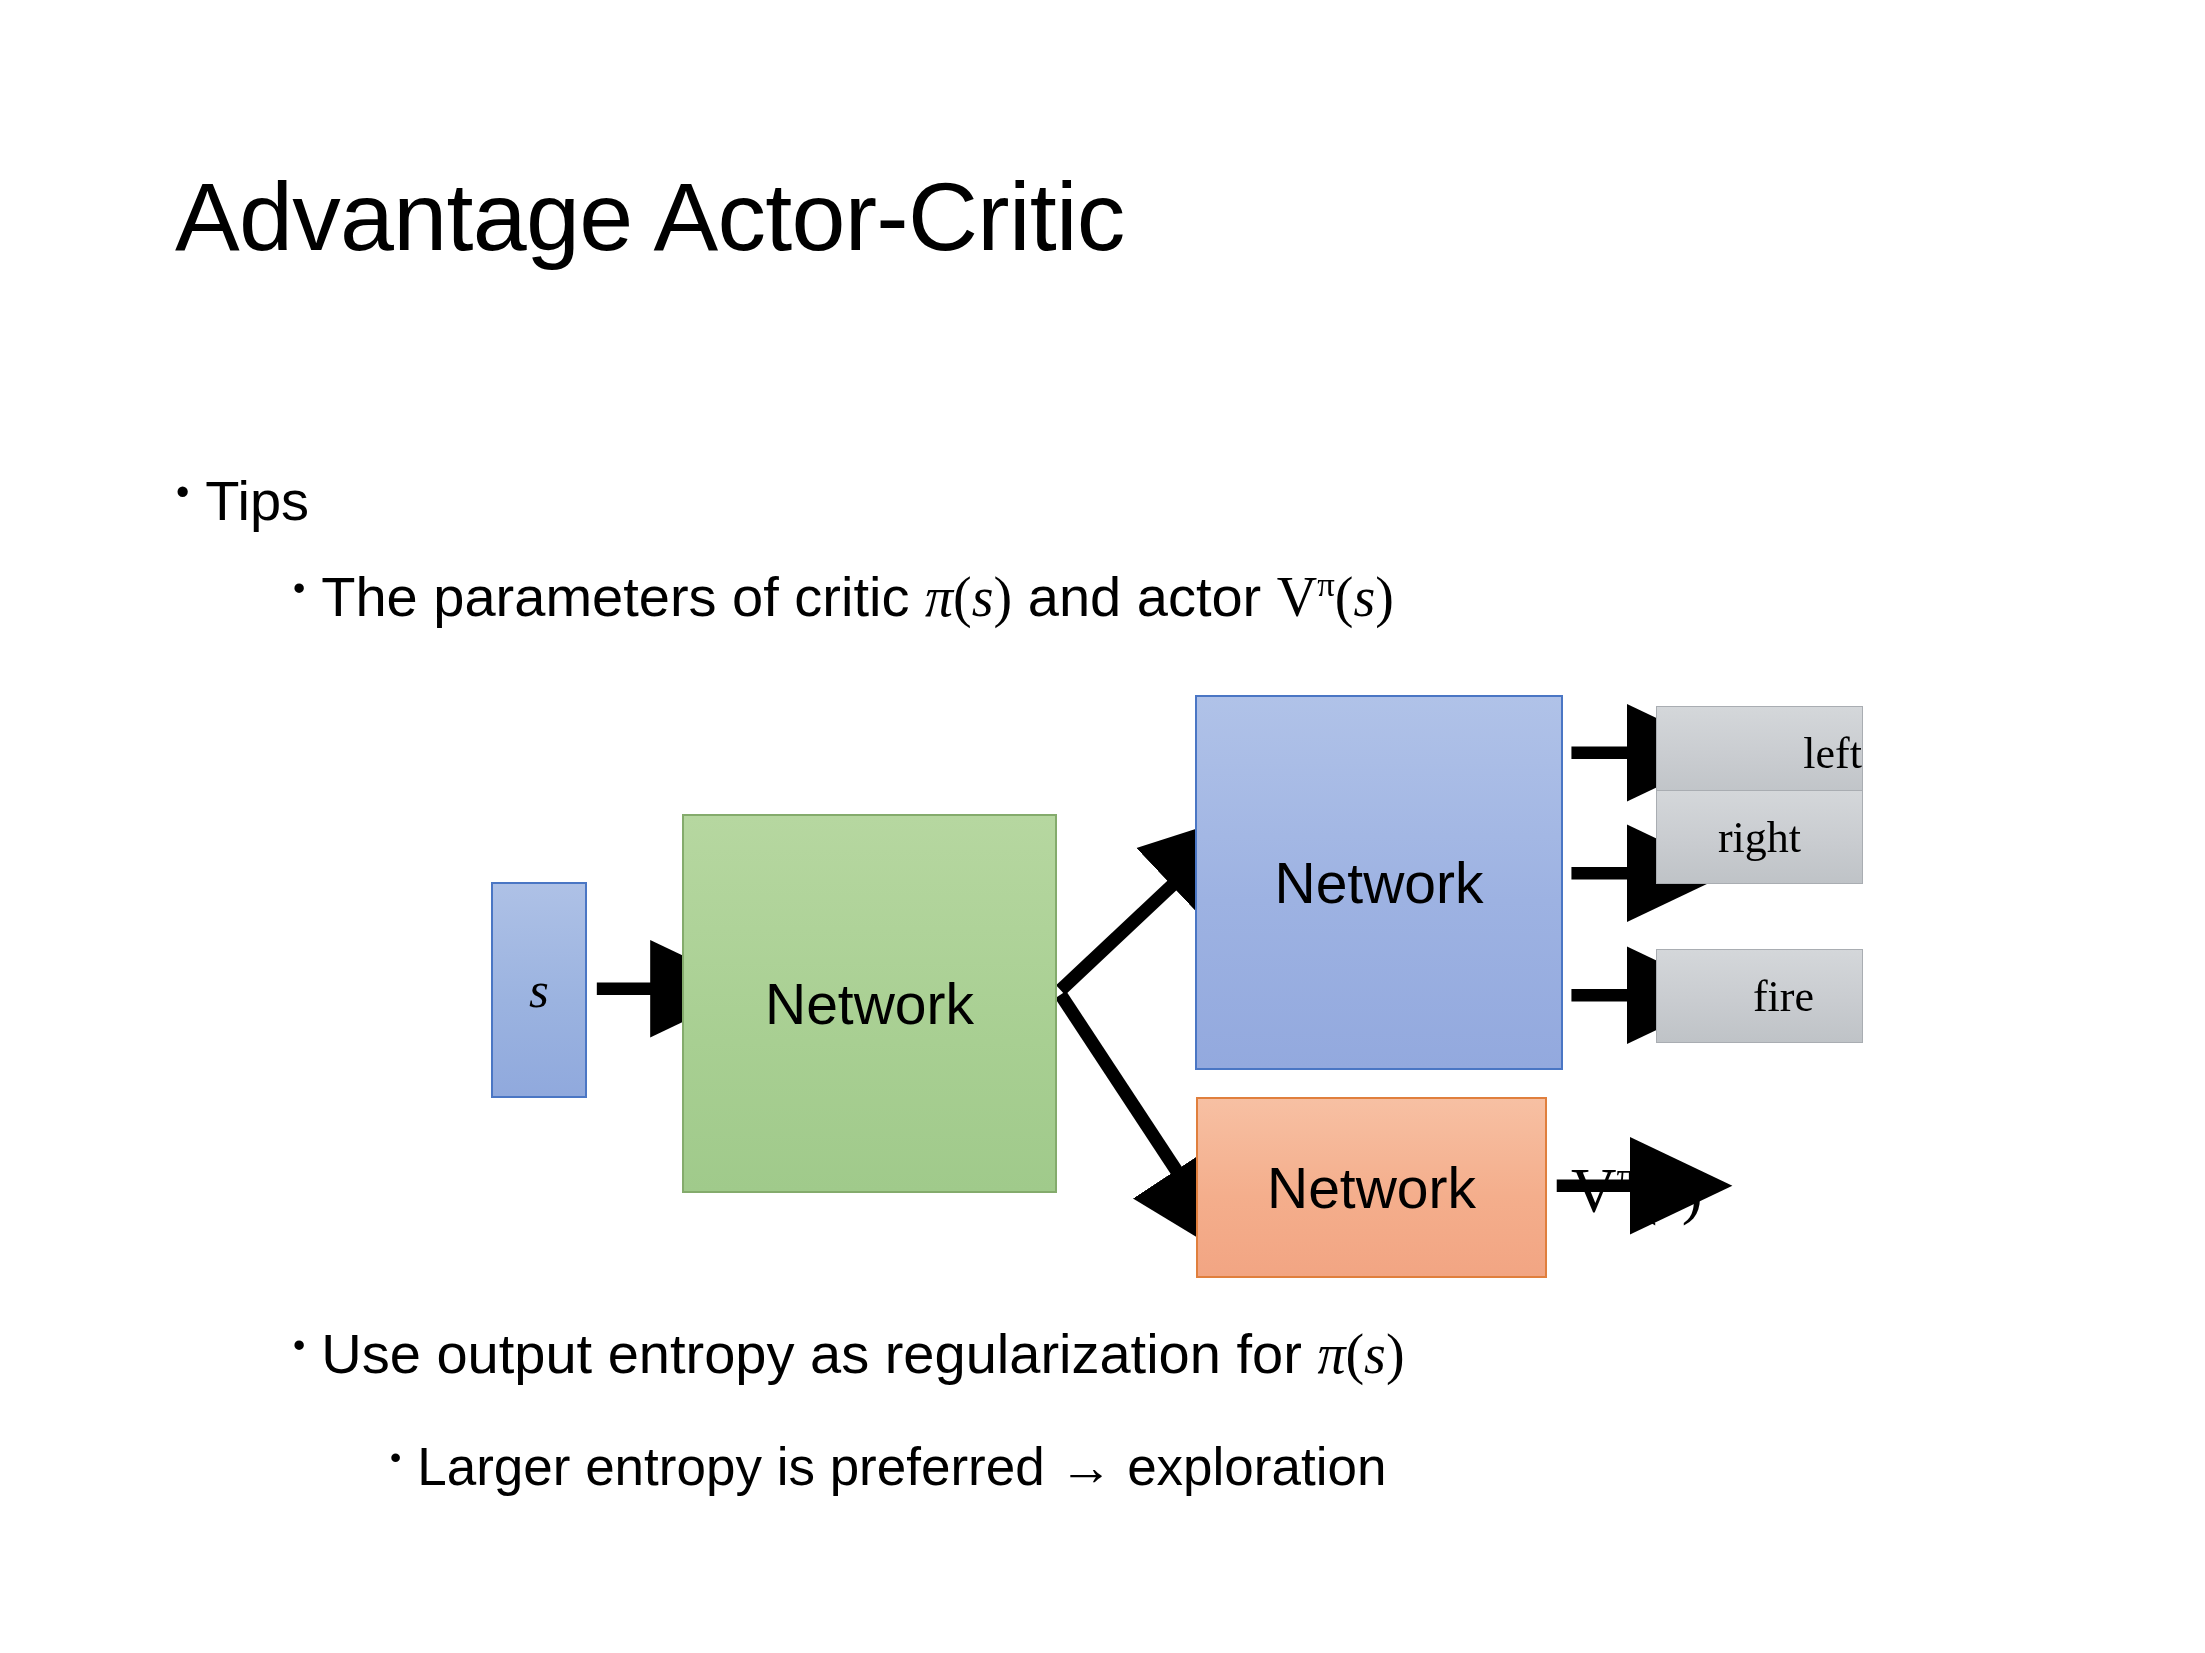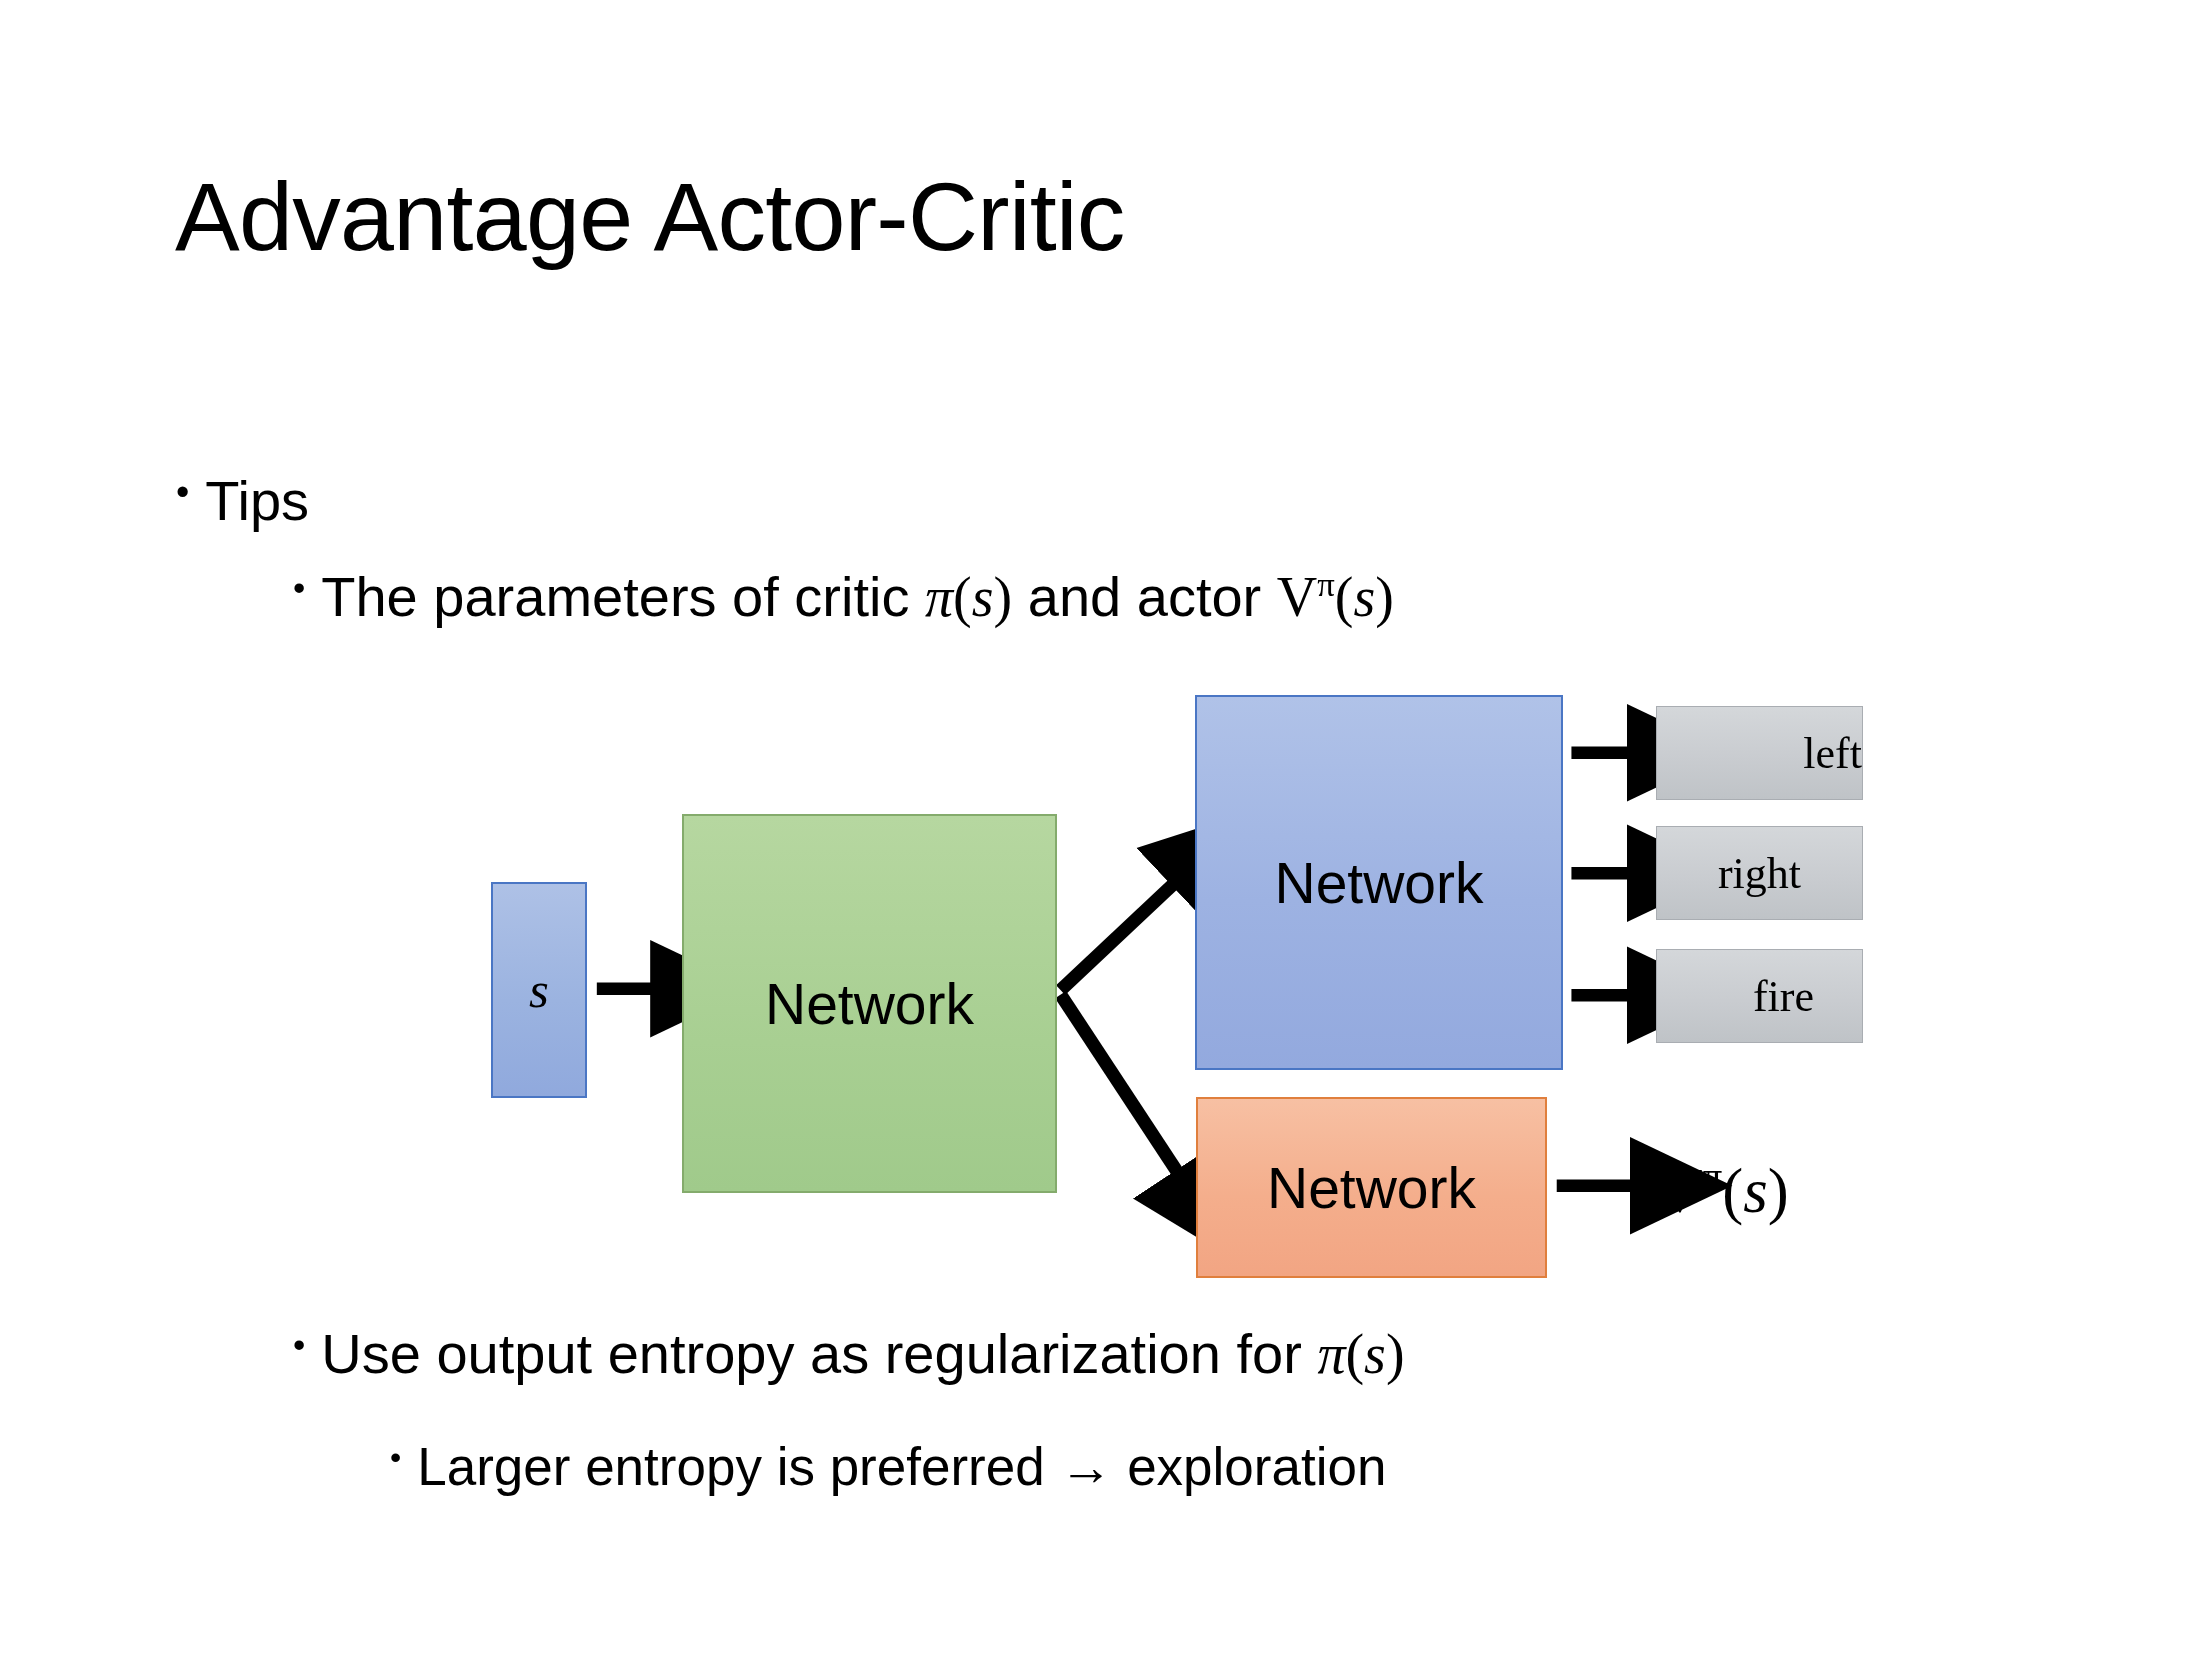--- a/index.html
+++ b/index.html
@@ -164,26 +164,26 @@
   .node-action {
     width: 207px;
     height: 94px;
     background: linear-gradient(180deg, #d4d7da 0%, #c9ccd0 55%, #bfc3c7 100%);
     border: 1.5px solid #a9adb2;
     font-family: "Liberation Serif", serif;
     font-size: 44px;
     color: #000000;
   }
   .act-left  { left: 1656px; top: 706px; justify-content: flex-end; }
-  .act-right { left: 1656px; top: 826px; }
+  .act-right { left: 1656px; top: 790px; }
   .act-fire  { left: 1656px; top: 949px; padding-left: 48px; }
 
   .v-output {
     position: absolute;
-    left: 1657px;
+    left: 1571px;
     top: 1154px;
     font-size: 63px;
     white-space: nowrap;
   }
 </style>
 </head>
 <body>
 
 <div class="slide-title">Advantage Actor-Critic</div>
 

